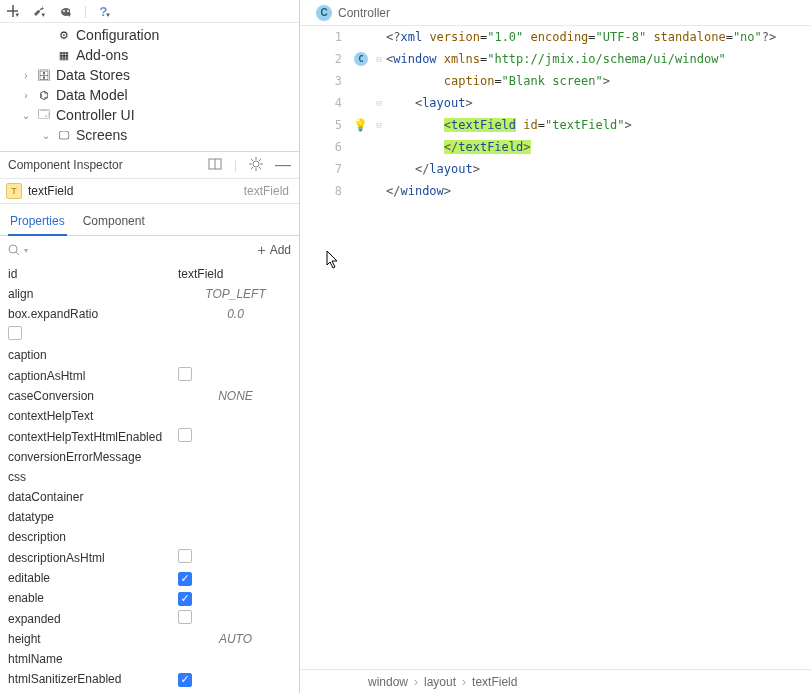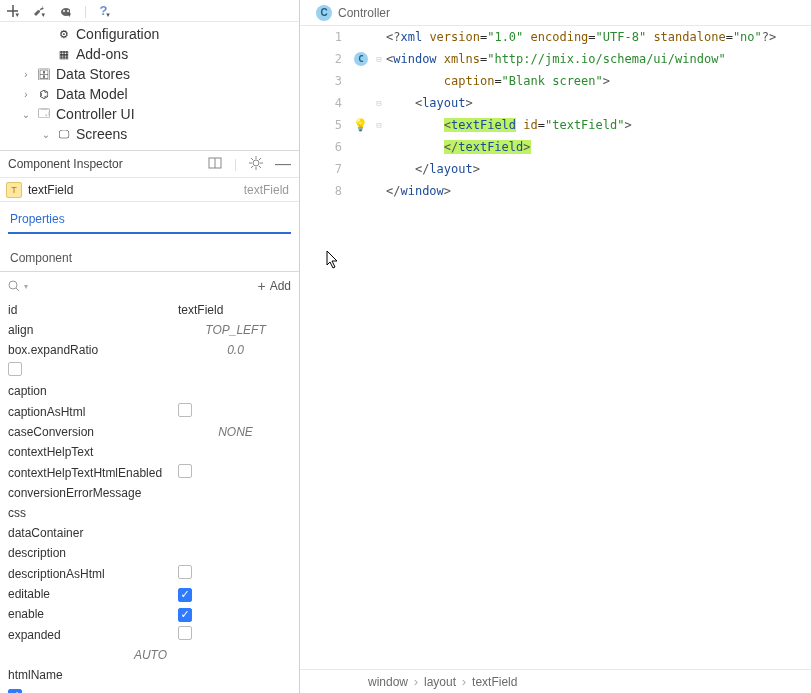--- a/index.html
+++ b/index.html
@@ -67,21 +67,20 @@
     height: 26px; padding: 0 10px 0 6px;
     border-bottom: 1px solid #e8e8e8;
   }
   .object-row .left { display:flex; align-items:center; gap:6px;}
   .obj-icn { width:16px; height:16px; background:#FFE7A0; border:1px solid #e0c56a; border-radius:2px; display:flex; align-items:center; justify-content:center; font-size:9px; color:#a07c12;}
   .object-type { color:#999; font-style:normal;}
   .tabs {
     display:flex; gap:14px;
     padding: 6px 8px 0 8px;
     border-bottom: 1px solid #d8d8d8;
-    flex-direction: column;
   }
   .tab {
     padding: 4px 2px 6px 2px;
     color:#555;
     cursor:pointer;
   }
   .tab.active {
     color:#2b6cd4;
     border-bottom: 2px solid #2b6cd4;
     margin-bottom:-1px;
@@ -325,47 +324,53 @@
       </div>
       <div class="prop-row">
         <span class="prop-name">css</span>
         <span class="prop-val"></span>
       </div>
       <div class="prop-row">
         <span class="prop-name">dataContainer</span>
         <span class="prop-val"></span>
       </div>
       <div class="prop-row">
+        <span class="prop-name">datatype</span>
+        <span class="prop-val"></span>
+      </div>
+      <div class="prop-row">
         <span class="prop-name">description</span>
         <span class="prop-val"></span>
       </div>
       <div class="prop-row">
         <span class="prop-name">descriptionAsHtml</span>
         <span class="prop-val"><span class="chk"></span></span>
       </div>
       <div class="prop-row">
         <span class="prop-name">editable</span>
         <span class="prop-val"><span class="chk on"></span></span>
       </div>
       <div class="prop-row">
         <span class="prop-name">enable</span>
         <span class="prop-val"><span class="chk on"></span></span>
       </div>
       <div class="prop-row">
         <span class="prop-name">expanded</span>
         <span class="prop-val"><span class="chk"></span></span>
       </div>
       <div class="prop-row">
+        <span class="prop-name">height</span>
         <span class="prop-val italic">AUTO</span>
       </div>
       <div class="prop-row">
         <span class="prop-name">htmlName</span>
         <span class="prop-val"></span>
       </div>
       <div class="prop-row">
+        <span class="prop-name">htmlSanitizerEnabled</span>
         <span class="prop-val"><span class="chk on"></span></span>
       </div>
       <div class="prop-row">
         <span class="prop-name">icon</span>
         <span class="prop-val"></span>
       </div>
     </div>
 </div>
 
 <div class="right-pane">

